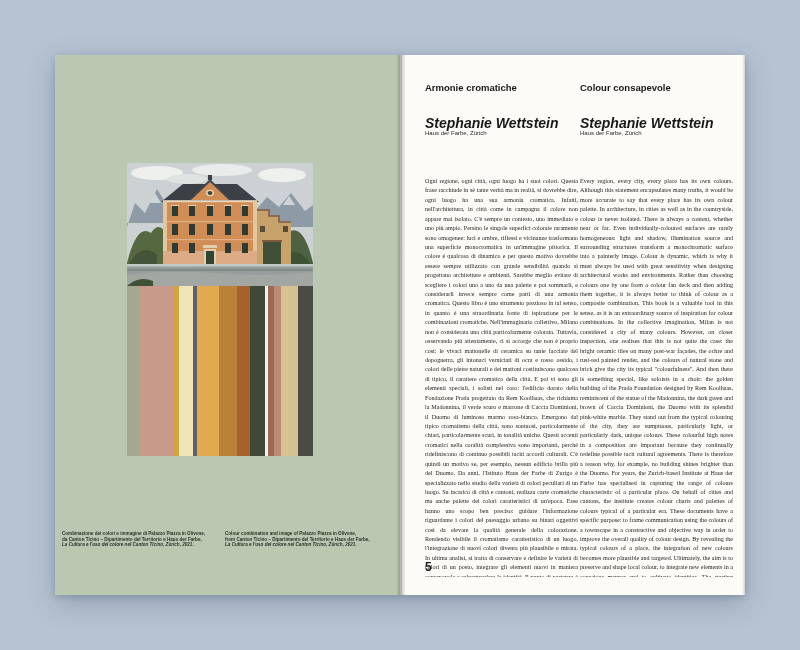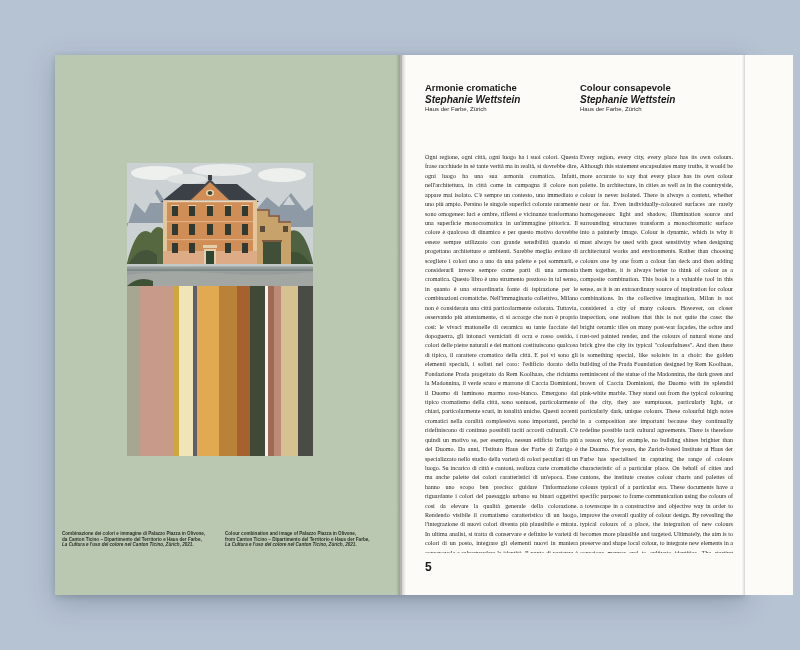--- a/index.html
+++ b/index.html
@@ -5,21 +5,21 @@
   html,body{margin:0;padding:0;}
   body{
     width:800px;height:650px;position:relative;overflow:hidden;
     background:#b6c3d3;
     font-family:"Liberation Sans",sans-serif;
   }
   .spread{
     position:absolute;left:55px;top:55px;width:690px;height:540px;
     box-shadow:0 8px 26px rgba(40,55,75,.25), 0 2px 6px rgba(40,55,75,.2);
   }
-  .page{position:absolute;top:0;height:540px;width:345px;padding-left:48px;}
+  .page{position:absolute;top:0;height:540px;width:345px;}
   .page-left{left:0;background:#bac7b1;}
   .page-right{left:345px;background:#fcfbf8;}
   .spine{
     position:absolute;left:341px;top:0;width:10px;height:540px;
     background:linear-gradient(to right, rgba(60,70,60,0) 0%, rgba(50,60,55,.28) 42%, rgba(30,35,35,.45) 50%, rgba(70,70,65,.22) 62%, rgba(255,255,255,0) 100%);
     pointer-events:none;
   }
   .edge-right{
     position:absolute;right:0;top:0;width:3px;height:540px;
     background:linear-gradient(to right, rgba(0,0,0,0) 0%, rgba(90,95,100,.25) 100%);
@@ -43,21 +43,21 @@
   .caption-en{left:170px;}
 
   
   .col{position:absolute;top:27px;width:153px;}
   .col-1{left:25px;}
   .col-2{left:180px;}
   .col-title{
     font-size:9.5px;font-weight:bold;color:#181818;line-height:12px;
   }
   .col-author{
-    font-size:10px;font-weight:bold;font-style:italic;color:#181818;line-height:11px;
+    font-size:14px;font-weight:bold;font-style:italic;color:#181818;line-height:11px;margin-top:24px;
   }
   .col-affil{
     font-size:6px;color:#2a2a2a;line-height:9px;
   }
   .col-body{
     margin-top:39px;
     font-family:"Liberation Serif",serif;
     font-size:6.1px;line-height:9.42px;color:#262523;
     text-align:justify;overflow:hidden;height:400px;
   }

